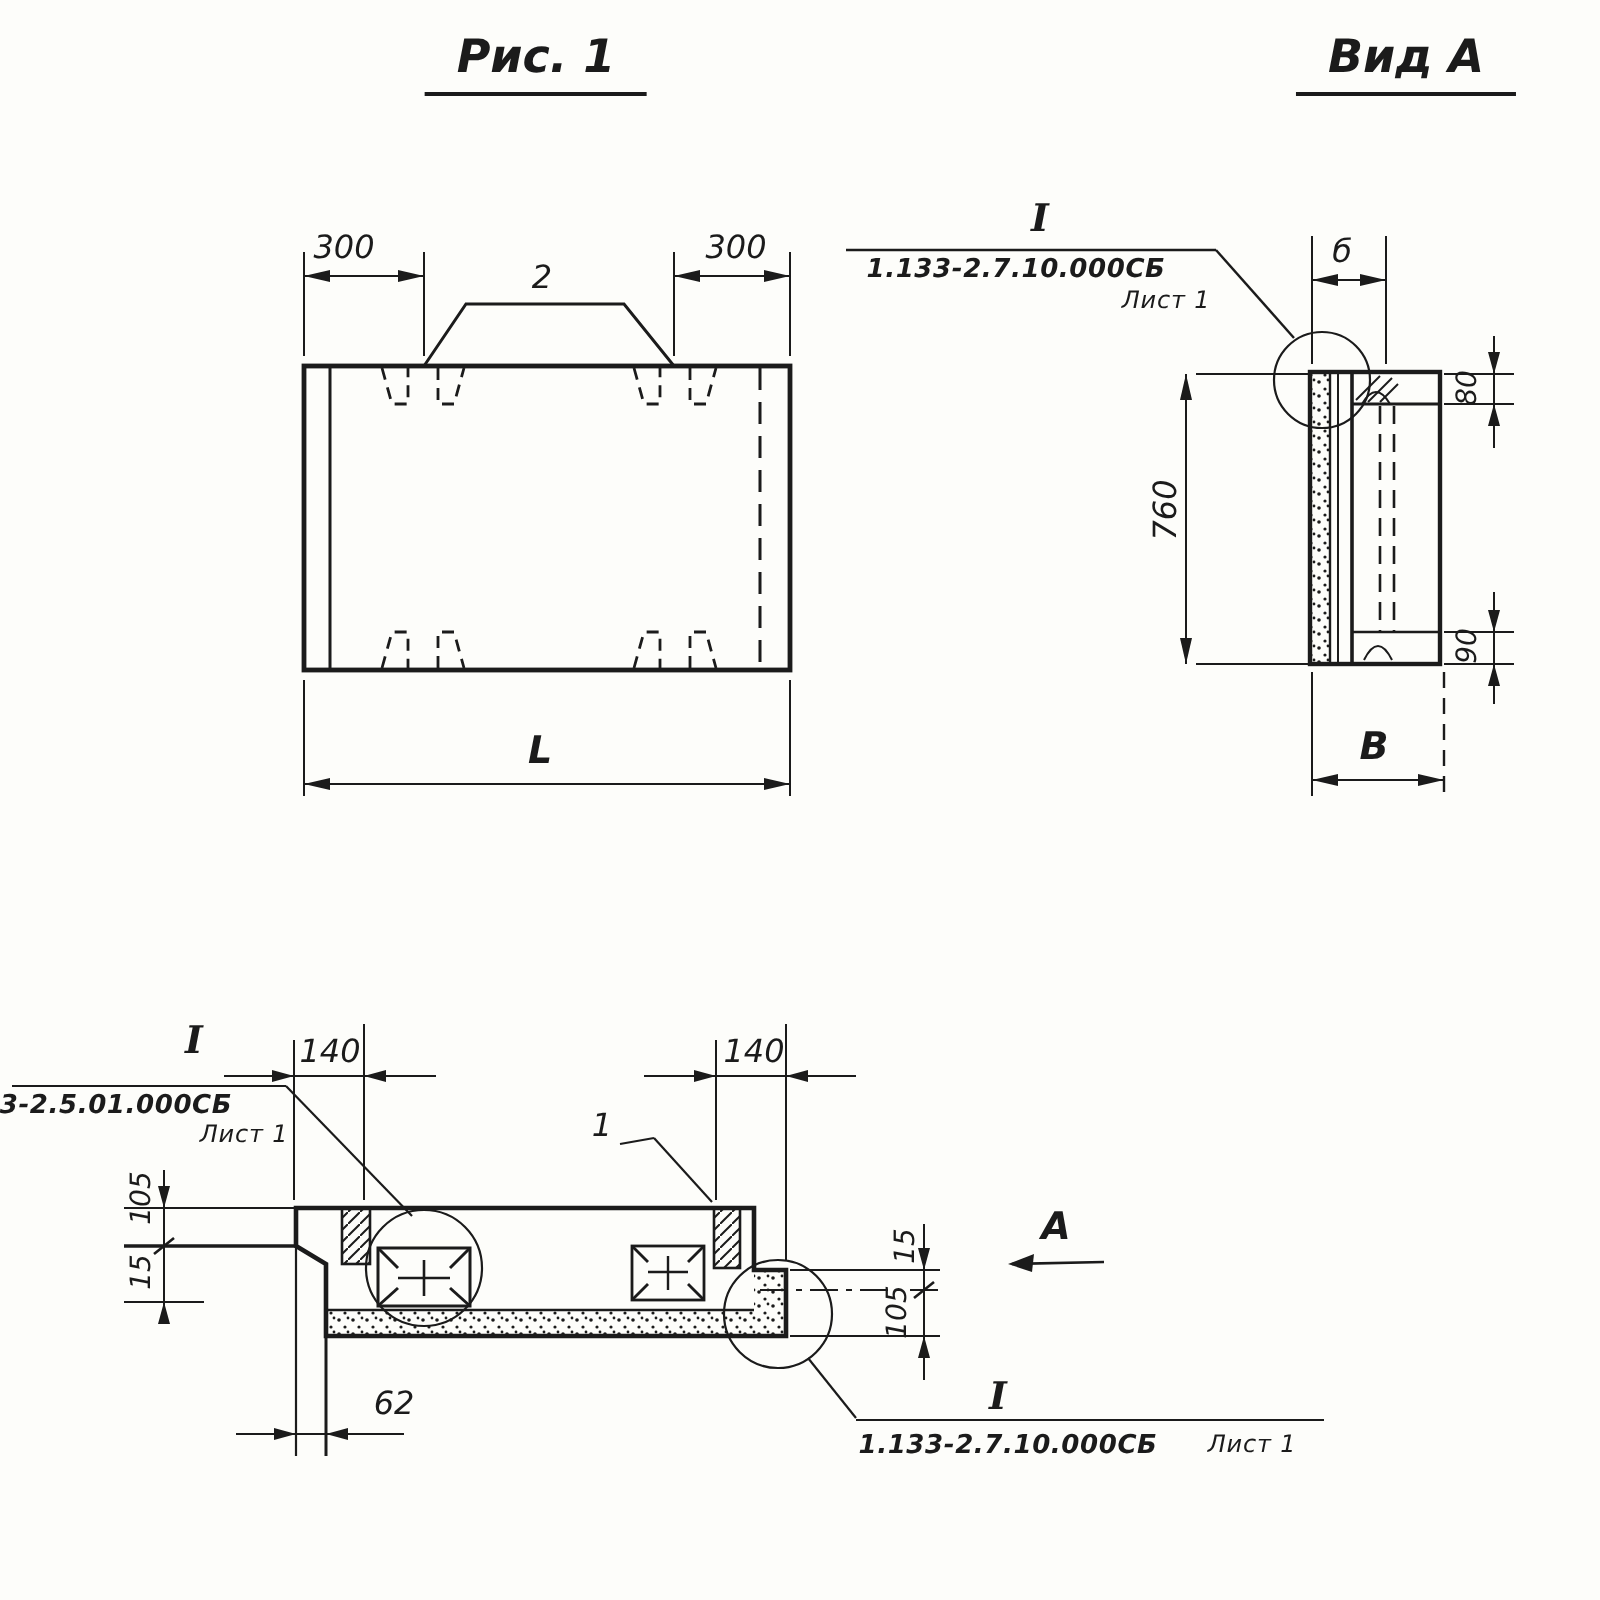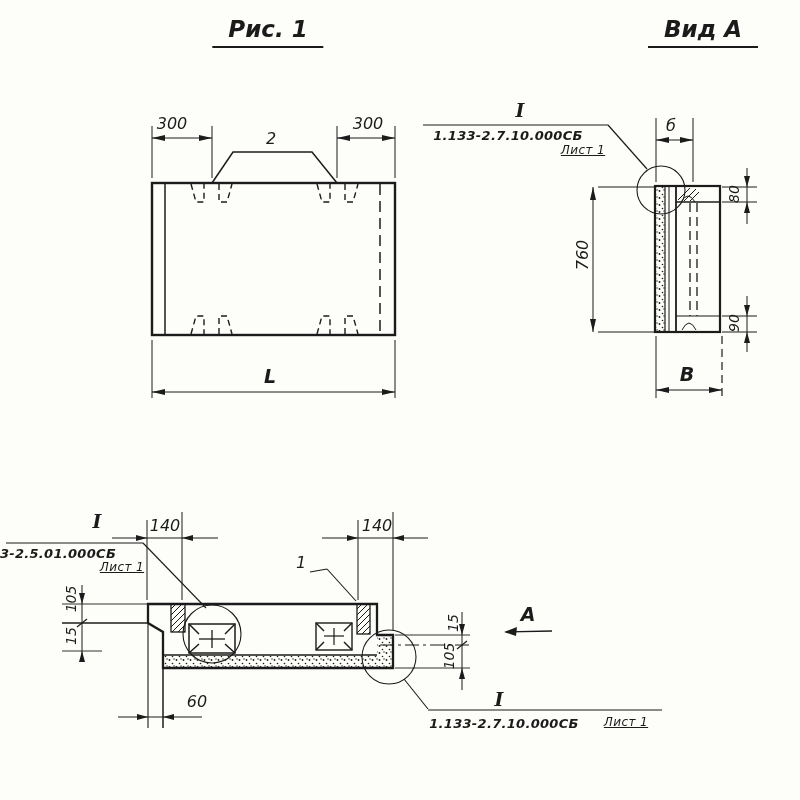--- a/index.html
+++ b/index.html
@@ -6,21 +6,21 @@
   body{width:800px;height:800px;position:relative;background:#fdfdfa;overflow:hidden;
        font-family:"DejaVu Sans",sans-serif;color:#1b1b1b;}
   #sheet{position:absolute;left:0;top:0;width:800px;height:800px;border-radius:22px;}
   svg{position:absolute;left:0;top:0;}
   .lbl{position:absolute;transform:translate(-50%,-50%);font-style:italic;
        white-space:nowrap;color:#1b1b1b;line-height:1;}
   .rot{transform:translate(-50%,-50%) rotate(-90deg);}
   .dim{font-size:16px;}
   .dimsm{font-size:14px;}
   .code{font-size:13px;letter-spacing:.3px;font-weight:bold;}
-  .sheet{font-size:12px;letter-spacing:.4px;text-decoration:underline;}
+  .sheet{font-size:12px;letter-spacing:.4px;}
   .mark{font-family:"DejaVu Serif",serif;font-weight:bold;font-size:19px;}
   .title{font-size:23px;font-weight:bold;border-bottom:2px solid #1b1b1b;
          padding:0 16px 5px 16px;}
   .big{font-size:19px;font-weight:bold;}
 </style>
 </head>
 <body>
 
 <div id="sheet">
 
@@ -262,18 +262,18 @@
 
   <span class="lbl mark" style="left:499px;top:699px;">I</span>
   <span class="lbl code" style="left:504px;top:723px;">1.133-2.7.10.000СБ</span>
   <span class="lbl sheet" style="left:626px;top:722px;">Лист 1</span>
 
   <span class="lbl dim" style="left:165px;top:526px;">140</span>
   <span class="lbl dim" style="left:377px;top:526px;">140</span>
   <span class="lbl dim" style="left:301px;top:563px;">1</span>
   <span class="lbl dimsm rot" style="left:71px;top:599px;">105</span>
   <span class="lbl dimsm rot" style="left:71px;top:636px;">15</span>
-  <span class="lbl dim" style="left:197px;top:702px;">60</span>
+  <span class="lbl dim" style="left:197px;top:702px;">62</span>
   <span class="lbl dimsm rot" style="left:453px;top:623px;">15</span>
   <span class="lbl dimsm rot" style="left:449px;top:656px;">105</span>
   <span class="lbl big" style="left:528px;top:614px;">А</span>
 
 </div>
 
 </body></html>

